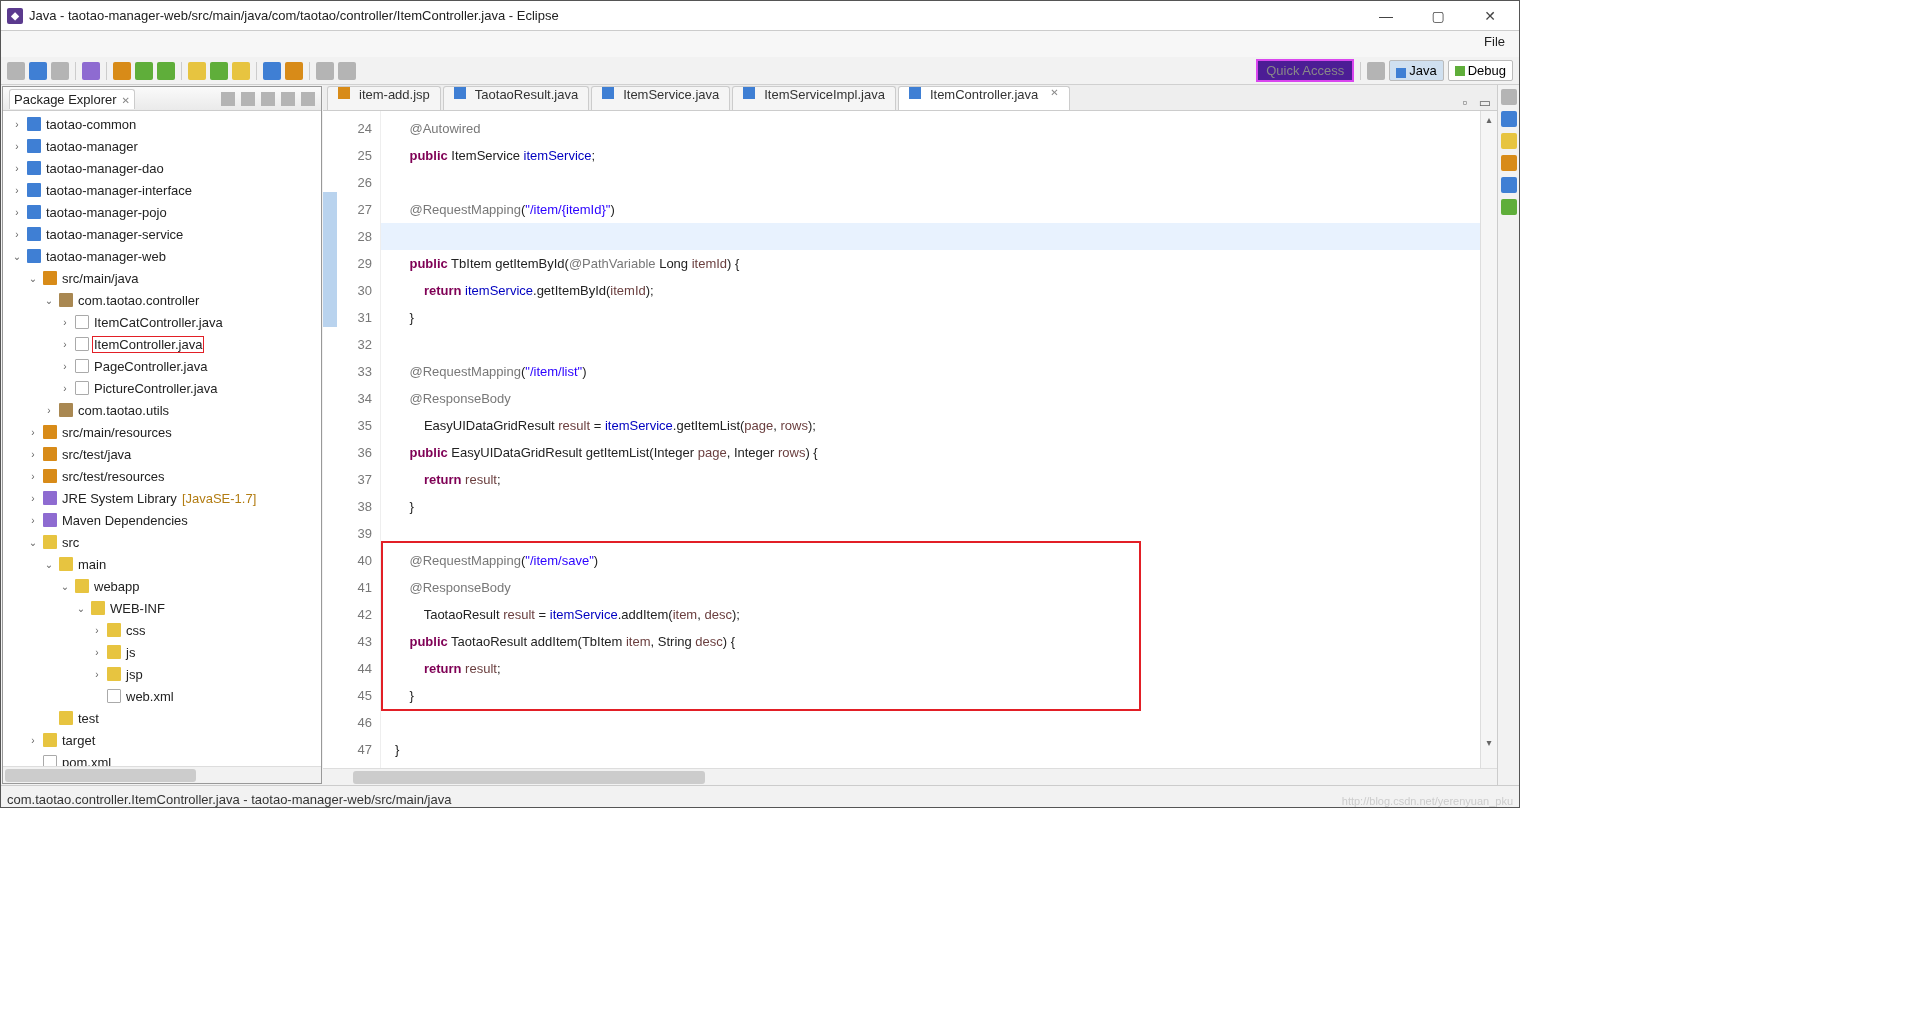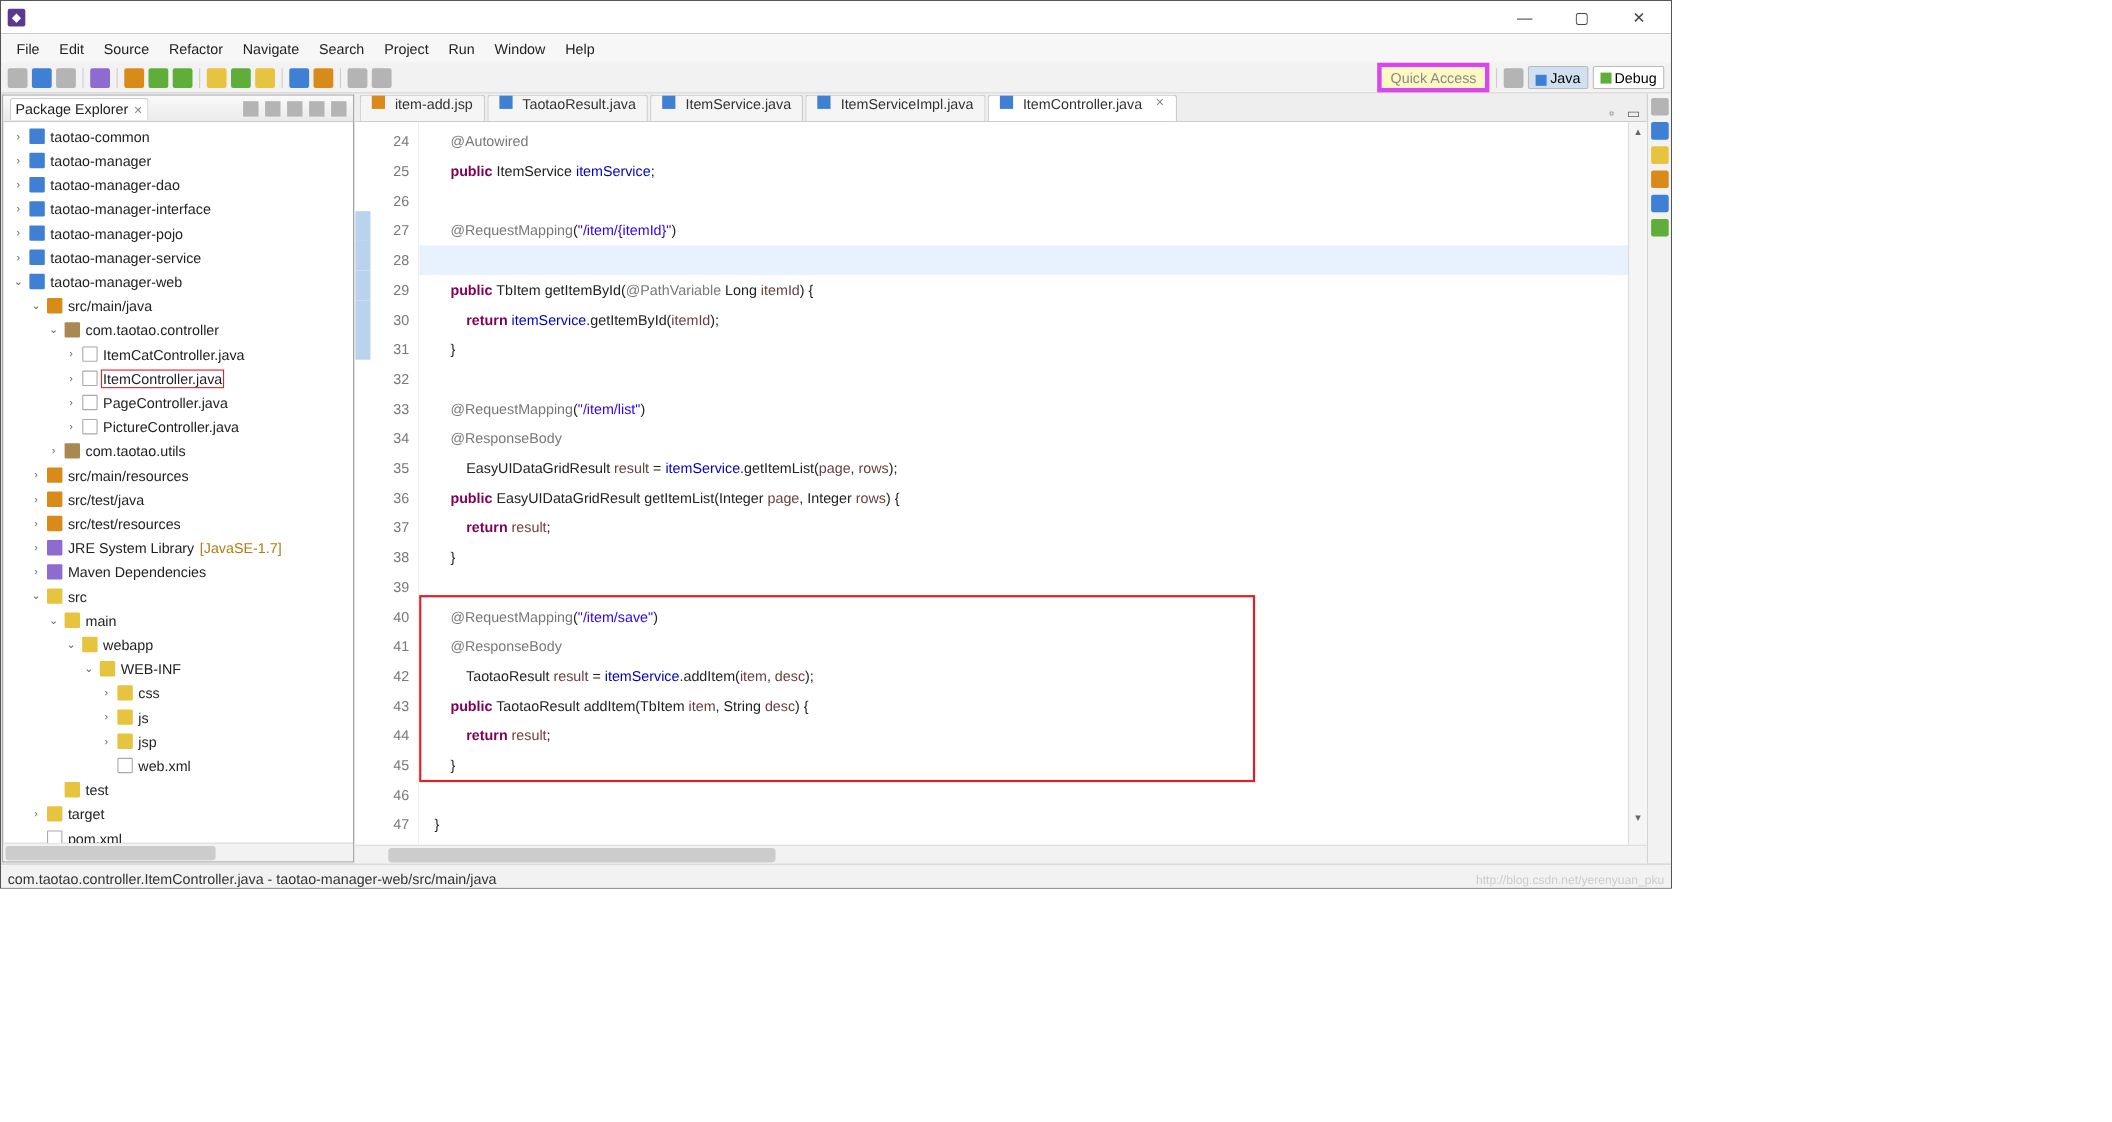--- a/index.html
+++ b/index.html
@@ -3,27 +3,27 @@
 <meta charset="utf-8">
 <style>
 * { margin:0; padding:0; box-sizing:border-box; font-family:"Segoe UI",Tahoma,sans-serif; font-size:13px; }
 body { background:#fff; overflow:hidden; }
 .window { width:1520px; height:808px; display:flex; flex-direction:column; border:1px solid #555; background:#f2f2f2; }
 .titlebar { height:30px; display:flex; align-items:center; padding:0 6px; gap:6px; background:#fff; border-bottom:1px solid #ccc; }
 .titlebar .icon { width:16px; height:16px; background:#5b3a8e; border-radius:2px; display:inline-flex; align-items:center; justify-content:center; color:#fff; font-size:10px; font-weight:bold; }
 .titlebar .title { flex:0 0 auto; color:#222; }
 .titlebar .spacer { flex:1; }
 .titlebar .winbtn { width:46px; height:30px; display:inline-flex; align-items:center; justify-content:center; font-size:14px; color:#444; }
-.menubar { height:26px; display:flex; align-items:center; padding:0 6px; gap:2px; background:#f7f7f7; }
+.menubar { height:26px; display:flex; align-items:flex-end; padding:0 6px; gap:2px; background:#f7f7f7;flex-direction:column; }
 .menubar .mitem { padding:3px 8px; color:#222; }
 .toolbar { height:28px; display:flex; align-items:center; padding:0 6px; gap:4px; background:#f2f2f2; border-bottom:1px solid #d0d0d0; }
 .toolbar .tbtn { width:18px; height:18px; border-radius:2px; display:inline-block; }
 .toolbar .sep { width:1px; height:18px; background:#ccc; margin:0 2px; }
 .toolbar .right { flex:1; display:flex; justify-content:flex-end; align-items:center; gap:4px; }
-.qa { border:4px solid #d946ef; background:#fef9c3; padding:2px 8px; color:#888; }
+.qa { border:2px solid #d946ef; background:#4c1d95; padding:2px 8px; color:#888; }
 .persp { padding:2px 6px; background:#fff; border:1px solid #bbb; display:inline-flex; align-items:center; gap:3px; border-radius:2px; }
 .persp .pico { width:10px; height:10px; }
 .persp.sel { background:#d0e0f0;align-items:flex-end; }
 .workarea { flex:1; display:flex; min-height:0; }
 .sidebar { width:320px; background:#fff; border-right:1px solid #ccc; display:flex; flex-direction:column; border:1px solid #999; margin:1px; }
 .viewheader { height:24px; background:linear-gradient(#fafafa,#eaeaea); border-bottom:1px solid #ccc; display:flex; align-items:center; padding:0 6px; gap:6px; }
 .viewheader .vtitle { flex:0 0 auto; color:#222; padding:2px 4px; background:#fff; border:1px solid #ccc; border-bottom:none; border-radius:3px 3px 0 0; }
 .viewheader .vx { font-size:10px; color:#888; margin-left:2px; }
 .viewheader .vspacer { flex:1; }
 .viewheader .vico { width:14px; height:14px; display:inline-block; }
@@ -70,20 +70,21 @@
 
 .c-blue{background:#3f7fd4}.c-orange{background:#d88b18}.c-green{background:#5fae3a}.c-yellow{background:#e7c440}.c-gray{background:#b4b4b4}.c-purple{background:#8e6bd1}.c-brown{background:#a98852}.c-white{background:#fff;border:1px solid #aaa}
 </style>
 </head>
 <body>
 
 <div class="window">
 
   <div class="titlebar">
     <span class="icon">◆</span>
+    <span class="title">Java - taotao-manager-web/src/main/java/com/taotao/controller/ItemController.java - Eclipse</span>
     <span class="spacer"></span>
     <span class="winbtn">—</span>
     <span class="winbtn">▢</span>
     <span class="winbtn">✕</span>
   </div>
 
   <div class="menubar" id="menubar">
       <span class="mitem">File</span>
       <span class="mitem">Edit</span>
       <span class="mitem">Source</span>

